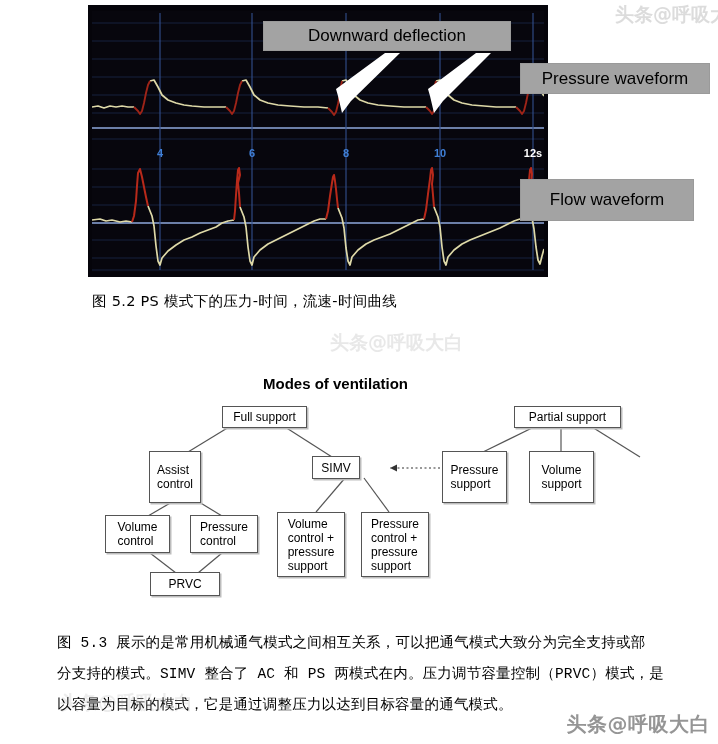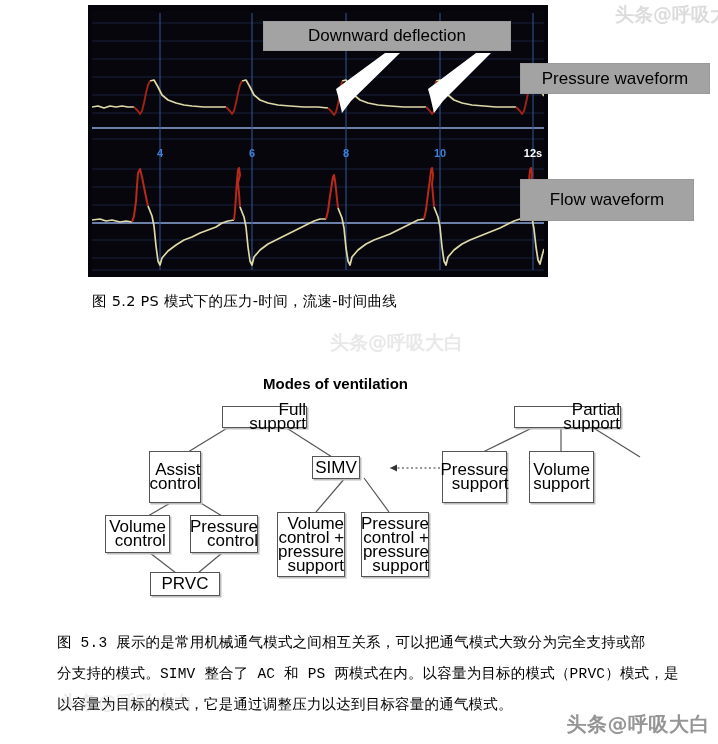--- a/index.html
+++ b/index.html
@@ -106,26 +106,26 @@
     margin-left: 26px;
   }
   .node {
     position: absolute;
     box-sizing: border-box;
     background: #ffffff;
     border: 1px solid #555555;
     box-shadow: 1.5px 1.5px 0 #bdbdbd;
     color: #000000;
     font-family: "Liberation Sans", sans-serif;
-    font-size: 17px;
+    font-size: 12px;
     line-height: 14px;
     display: flex;
     align-items: center;
     justify-content: center;
-    text-align: right;
+    text-align: left;
     z-index: 3;
   }
   #diagram-edges {
     position: absolute;
     left: 0;
     top: 0;
     z-index: 1;
   }
 
   
@@ -376,20 +376,20 @@
 support</span>
   </div>
 
   <div class="node" style="left:150px; top:197px; width:70px; height:24px;">
     <span>PRVC</span>
   </div>
 </div>
 
 <div id="body-text">
   <div class="line">图 5.3 展示的是常用机械通气模式之间相互关系，可以把通气模式大致分为完全支持或部</div>
-  <div class="line">分支持的模式。SIMV 整合了 AC 和 PS 两模式在内。以容量为目标的模式（PRVC）模式，是</div>
+  <div class="line">分支持的模式。SIMV 整合了 AC 和 PS 两模式在内。压力调节容量控制（PRVC）模式，是</div>
   <div class="line">以容量为目标的模式，它是通过调整压力以达到目标容量的通气模式。</div>
 </div>
 
 <div class="watermark" id="watermark-main">头条@呼吸大白</div>
 <div class="watermark" id="watermark-top">头条@呼吸大白</div>
 <div class="watermark" id="watermark-mid">头条@呼吸大白</div>
 <div class="watermark" id="watermark-low">头条@呼吸大白</div>
 
 </body></html>

